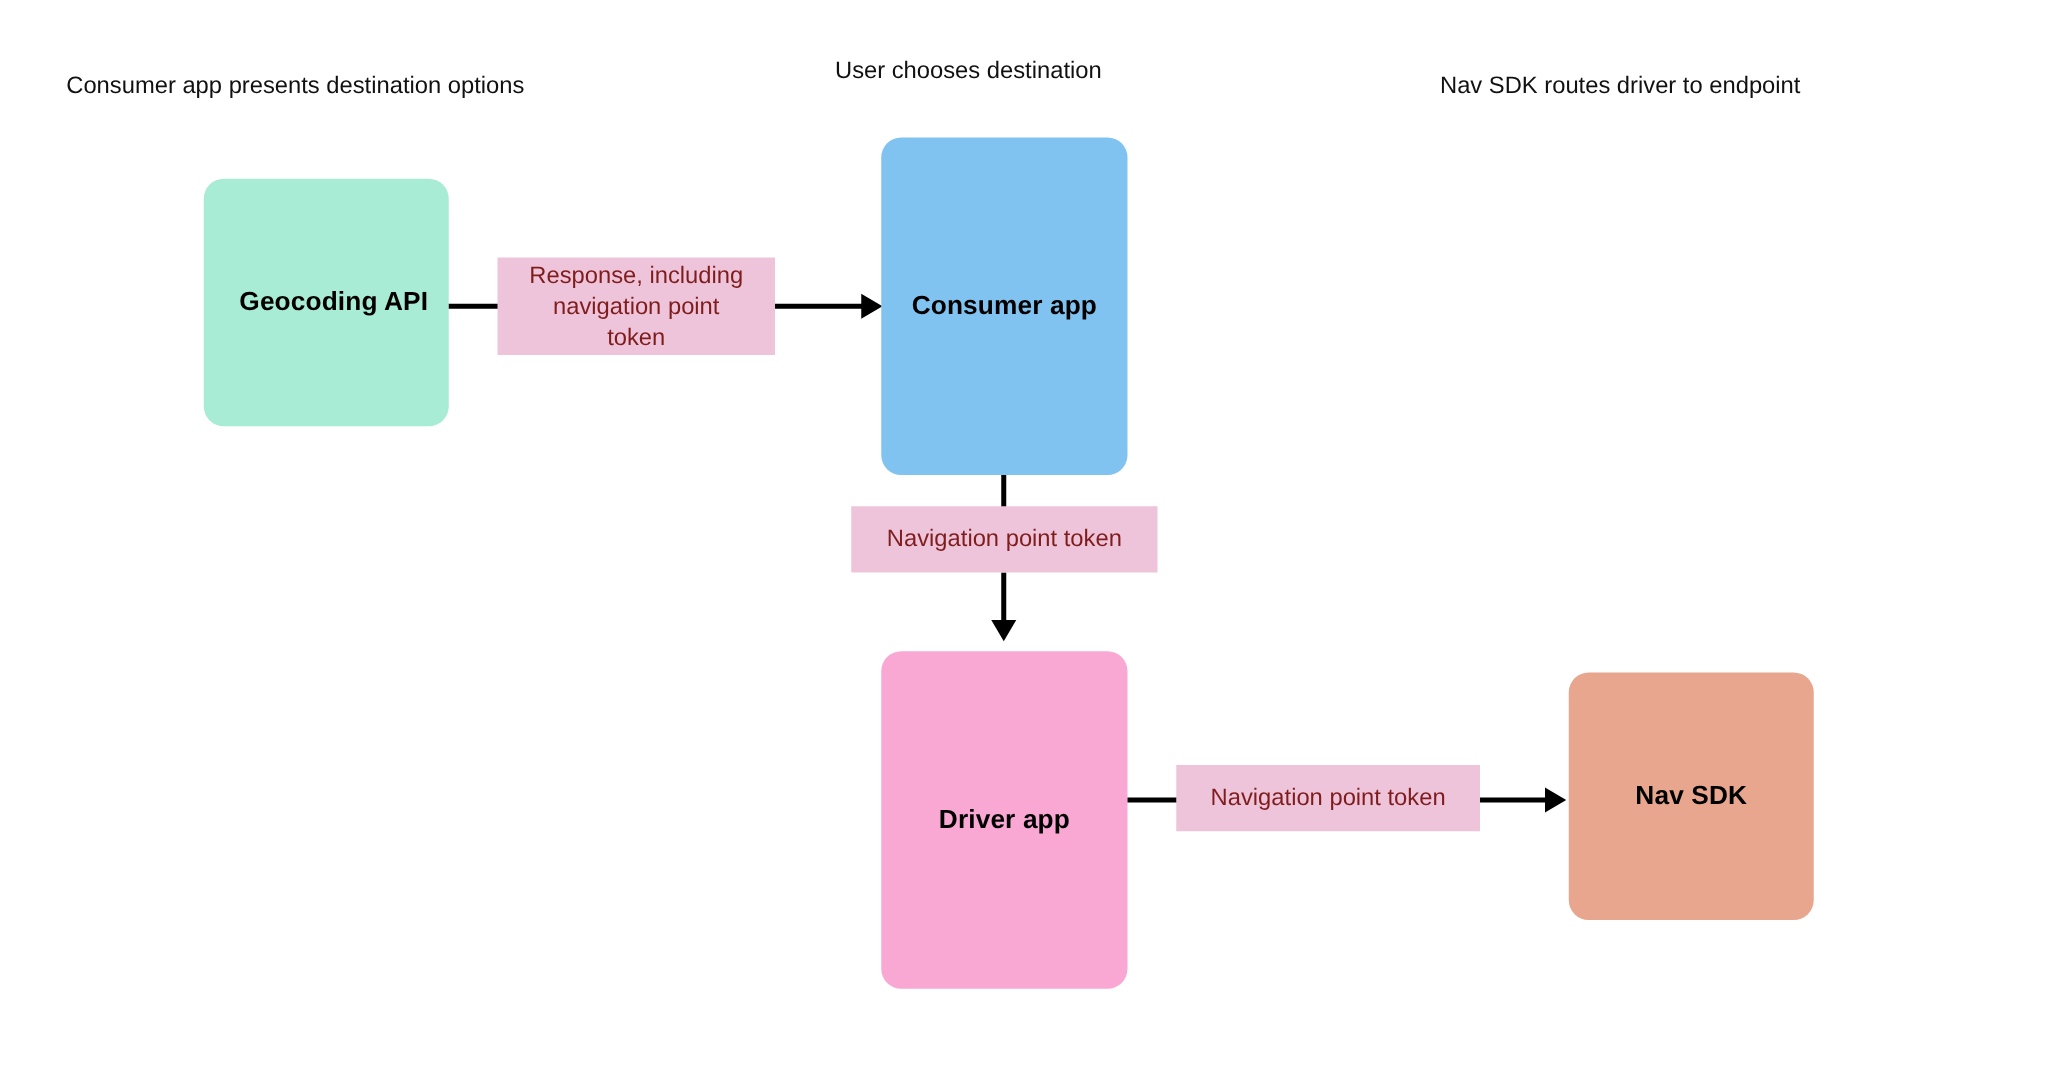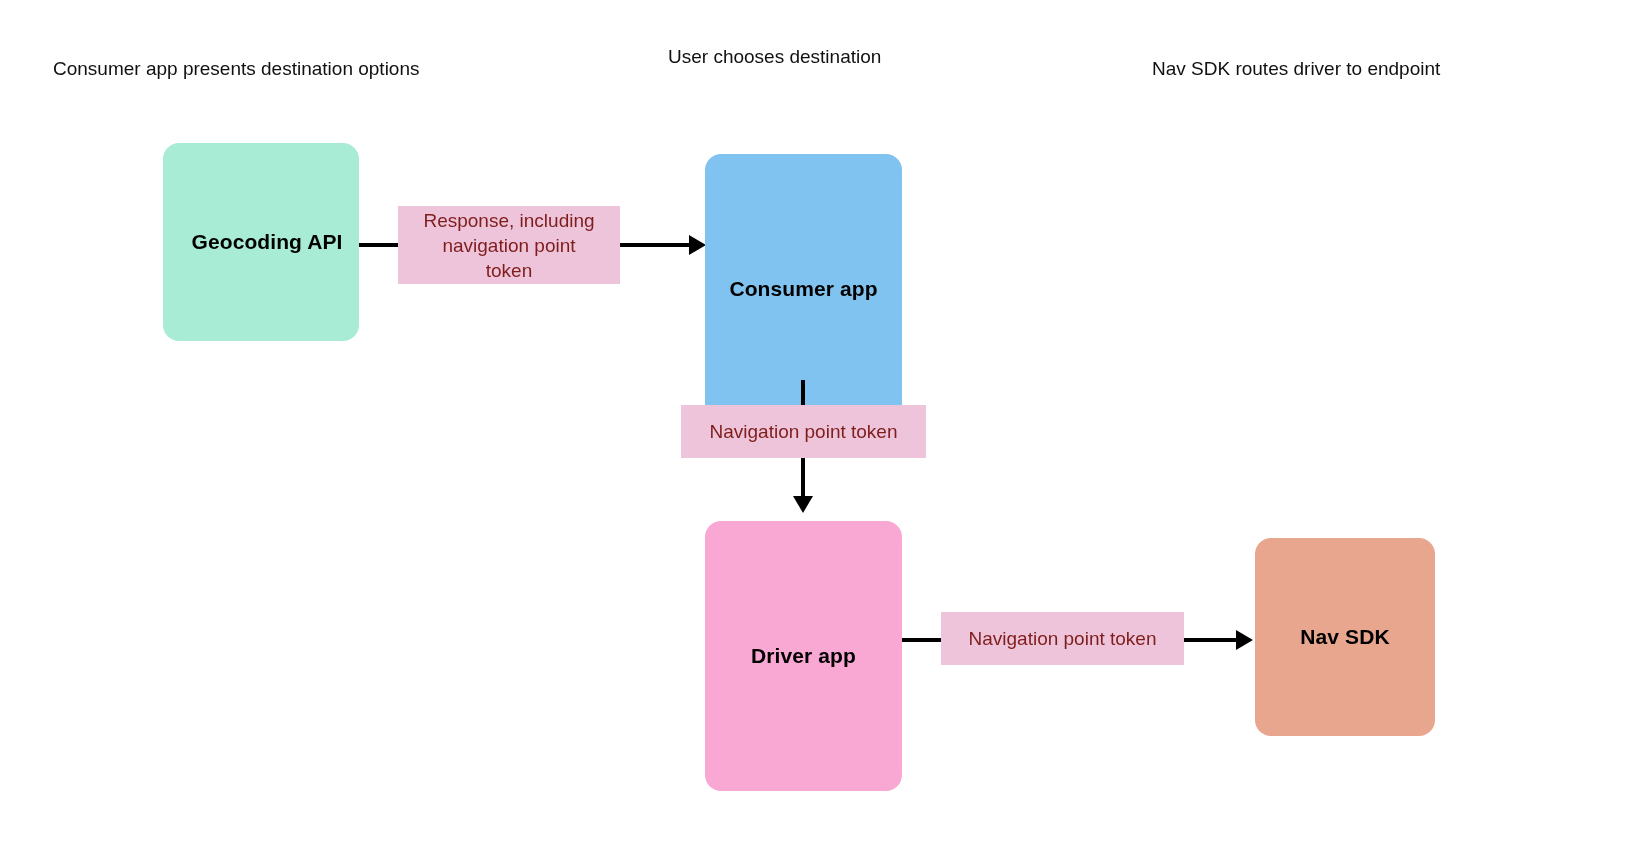--- a/index.html
+++ b/index.html
@@ -113,21 +113,21 @@
   <div class="conn-h" style="left:359px; top:243px; width:46px;"></div>
   <div class="conn-h" style="left:619px; top:243px; width:72px;"></div>
   <div class="arrowhead-right" style="left:689px; top:235px;"></div>
 
   <div class="edge-label" style="left:398px; top:206px; width:222px; height:78px;">
     <span class="edge-label-text">Response, including
 navigation point
 token</span>
   </div>
 
-  <div class="node node-consumer" style="left:705px; top:110px; width:197px; height:270px;margin-top:44px;">
+  <div class="node node-consumer" style="left:705px; top:110px; width:197px; height:270px;">
     <span class="node-label">Consumer app</span>
   </div>
 
   <div class="conn-v" style="left:801px; top:380px; height:28px;"></div>
   <div class="conn-v" style="left:801px; top:458px; height:40px;"></div>
   <div class="arrowhead-down" style="left:793px; top:496px;"></div>
 
   <div class="edge-label" style="left:681px; top:405px; width:245px; height:53px;">
     <span class="edge-label-text">Navigation point token</span>
   </div>
@@ -137,17 +137,17 @@
   </div>
 
   <div class="conn-h" style="left:902px; top:638px; width:40px;"></div>
   <div class="conn-h" style="left:1183px; top:638px; width:55px;"></div>
   <div class="arrowhead-right" style="left:1236px; top:630px;"></div>
 
   <div class="edge-label" style="left:941px; top:612px; width:243px; height:53px;">
     <span class="edge-label-text">Navigation point token</span>
   </div>
 
-  <div class="node node-navsdk" style="left:1255px; top:538px; width:180px; height:198px;">
+  <div class="node node-navsdk" style="left:1255px; top:538px; width:196px; height:198px;">
     <span class="node-label">Nav SDK</span>
   </div>
 
 </div>
 
 </body></html>

